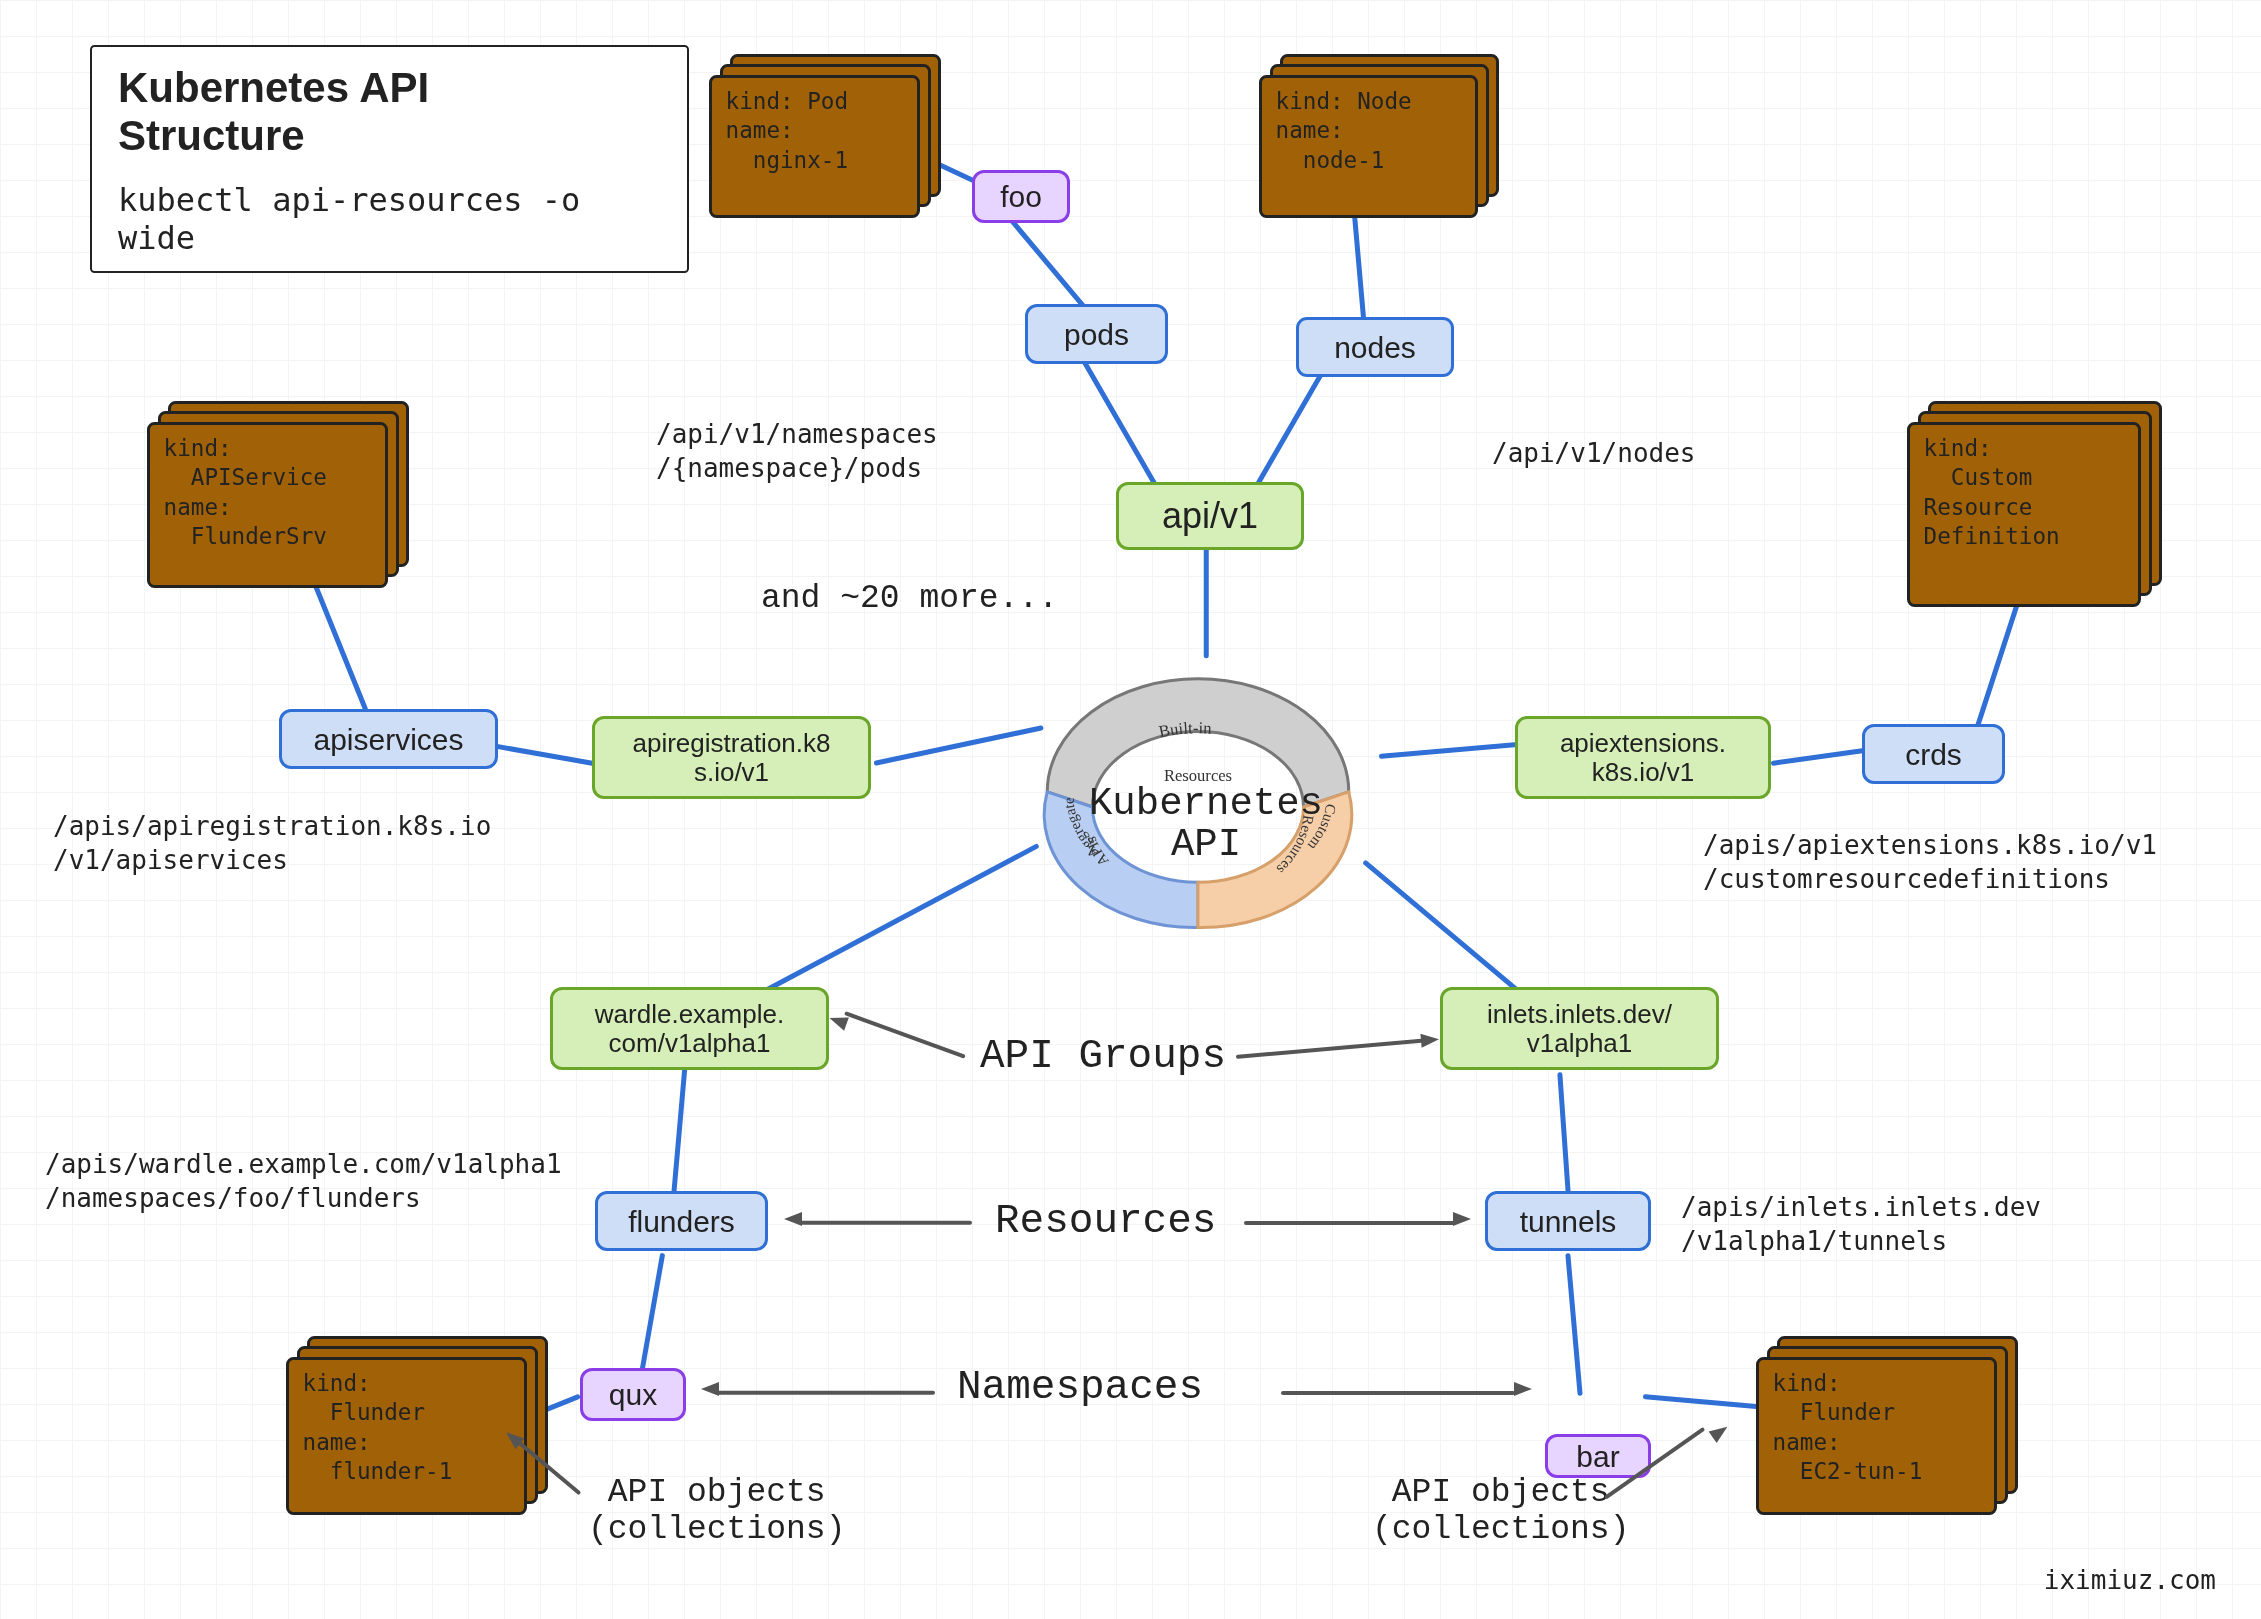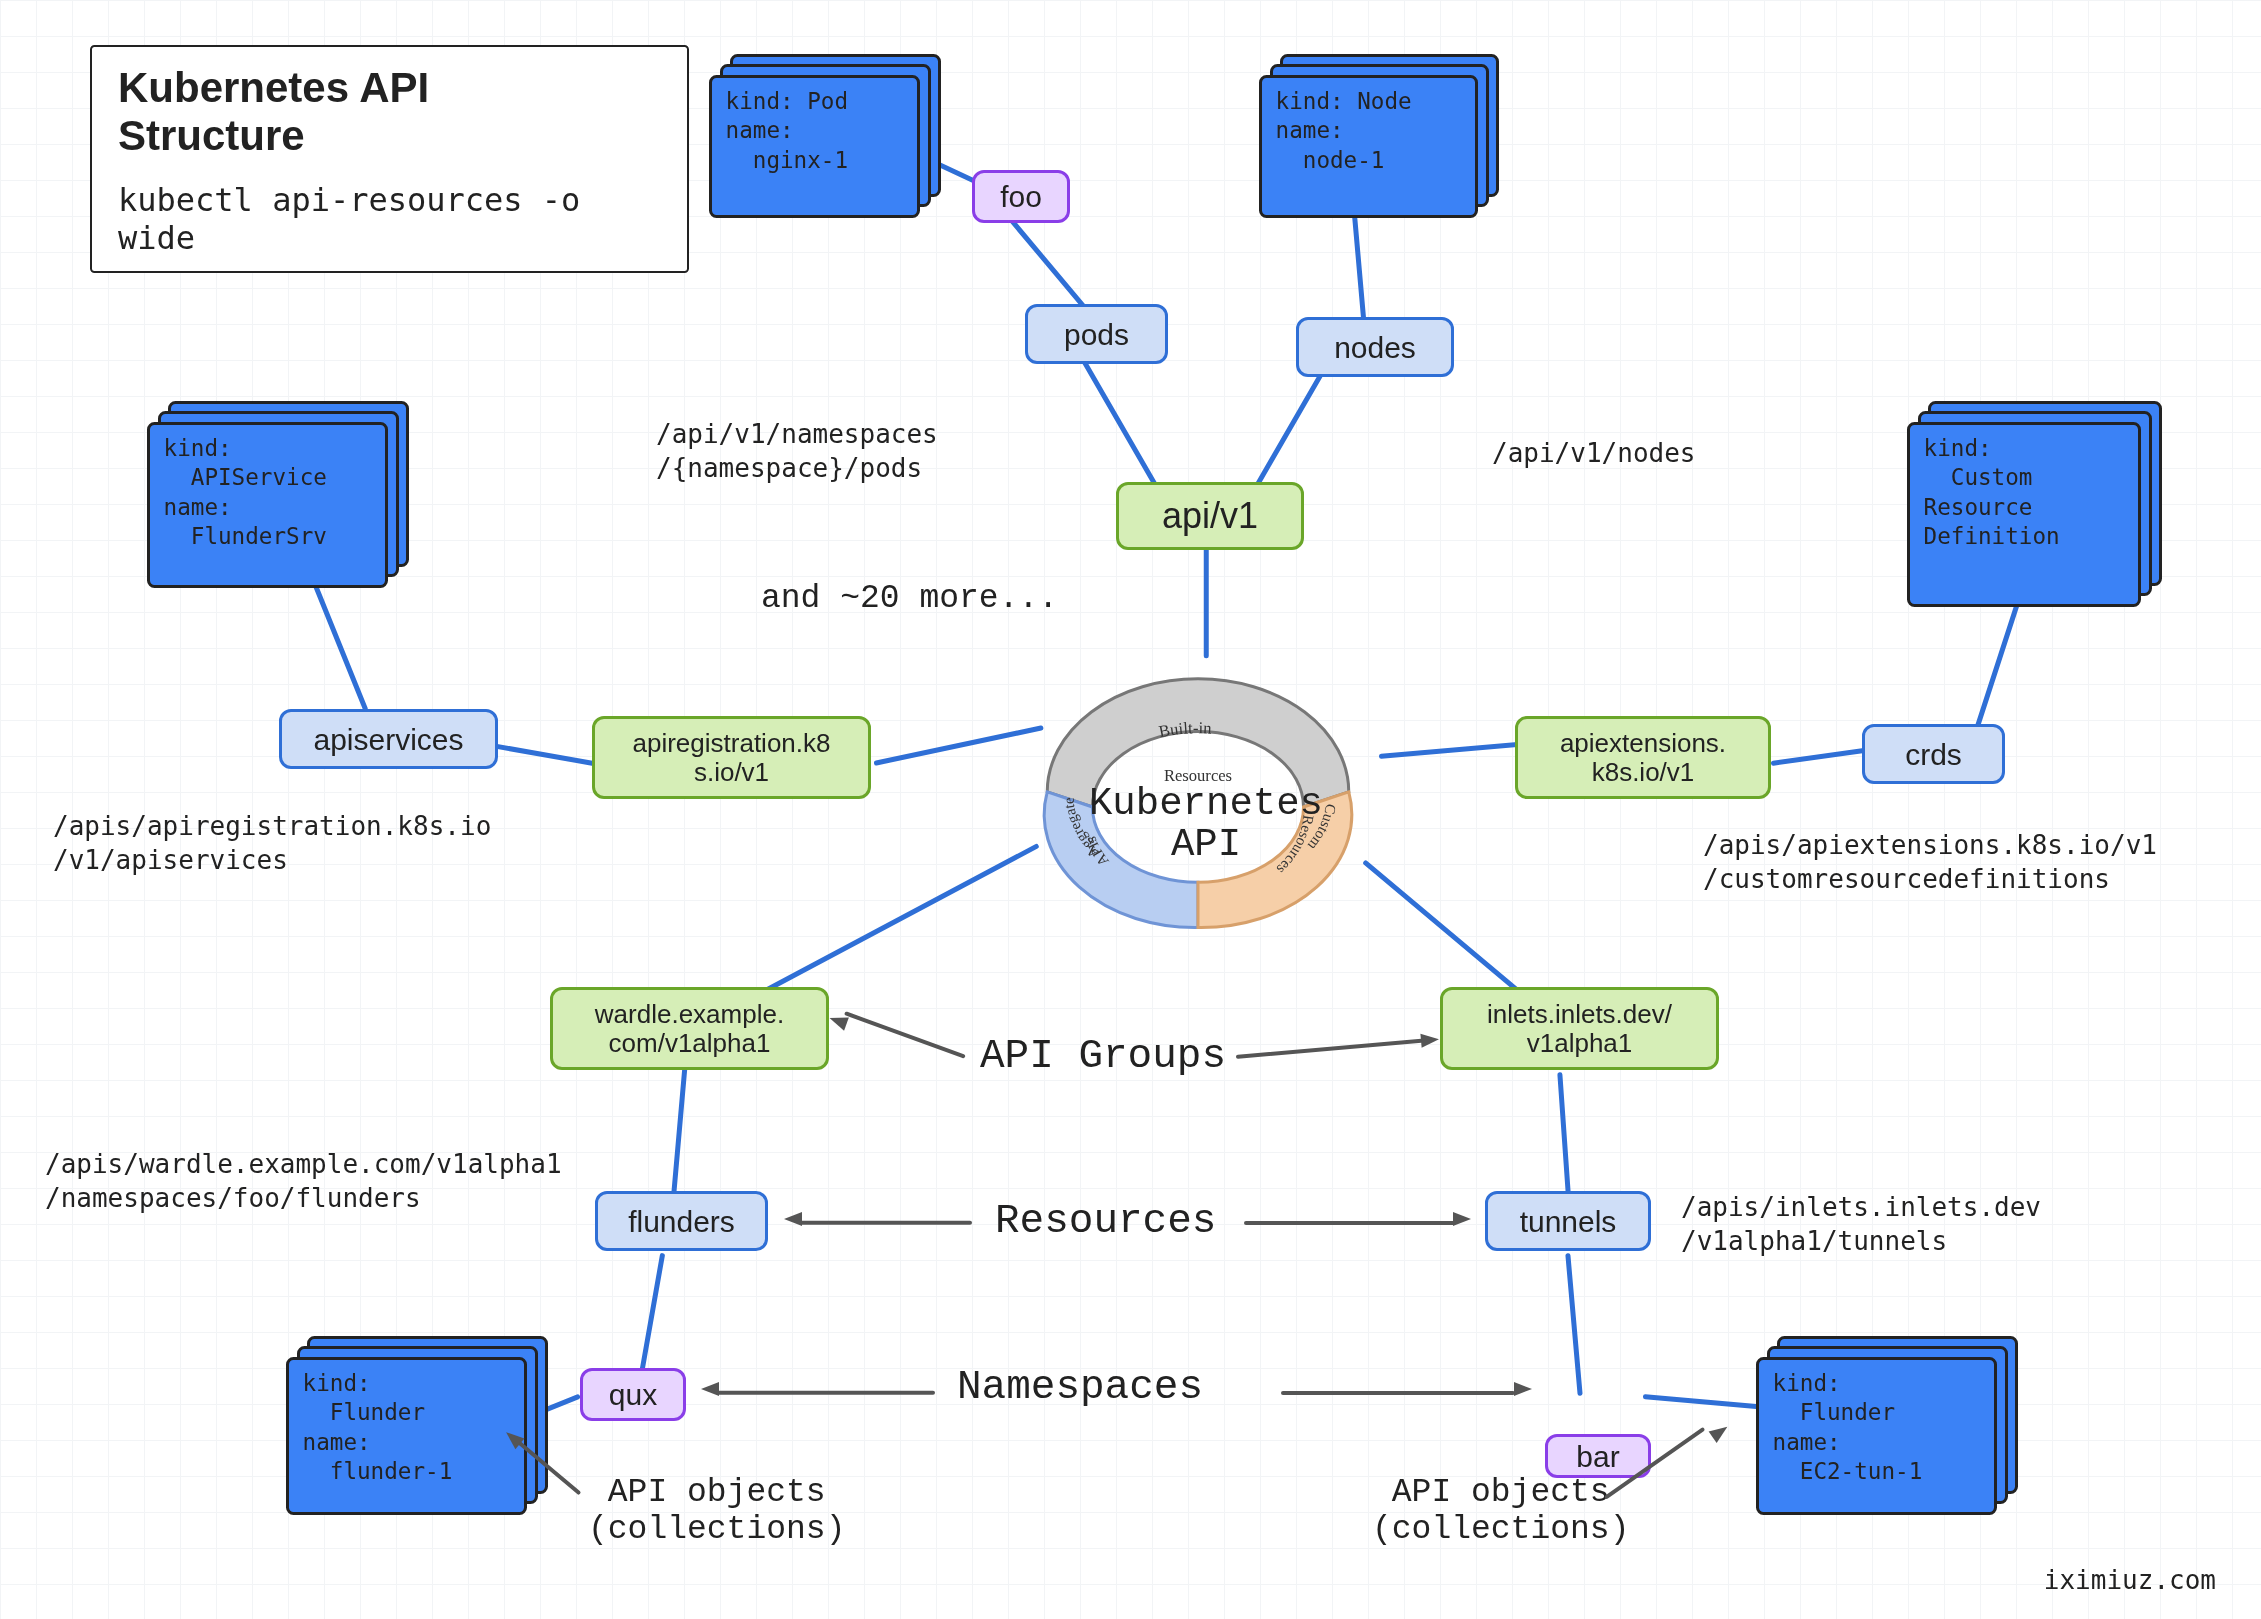--- a/index.html
+++ b/index.html
@@ -74,21 +74,21 @@
   .node .lbl { font-size: 30px; }
   .node.small .lbl { font-size: 26px; }
   .node.big .lbl { font-size: 36px; }
 
   
   .card-stack {
     position: absolute;
   }
   .card-stack .c {
     position: absolute;
-    background: #3b82f6;
+    background: #a16207;
     border: 3px solid var(--ink);
     border-radius: 7.5px;
     box-sizing: border-box;
   }
   .card-stack .back2 { left: 21px; top: -21px; }
   .card-stack .back1 { left: 10.6px; top: -10.6px; }
   .card-stack .front { left: 0;    top: 0; padding: 9px 13.6px; font-family: "Menlo","Consolas","DejaVu Sans Mono",monospace; font-size: 22.6px; line-height: 1.3; }
   .card-stack .front .kv { white-space: pre; }
 
   
@@ -213,21 +213,21 @@
 com/v1alpha1</span>
 </div>
 <div class="abs node green small" style="left:1440px; top:987px; width:279px; height:83px;">
   <span class="lbl" style="white-space:pre;">inlets.inlets.dev/
 v1alpha1</span>
 </div>
 
 <div class="abs node blue" style="left:1025px; top:304px; width:143px; height:60px;">
   <span class="lbl">pods</span>
 </div>
-<div class="abs node blue" style="left:1296px; top:317px; width:158px; height:60px;">
+<div class="abs node blue" style="left:1296px; top:317px; width:158px; height:60px;border-radius:11px;">
   <span class="lbl">nodes</span>
 </div>
 <div class="abs node blue" style="left:279px; top:709px; width:219px; height:60px;">
   <span class="lbl">apiservices</span>
 </div>
 <div class="abs node blue" style="left:1862px; top:724px; width:143px; height:60px;">
   <span class="lbl">crds</span>
 </div>
 <div class="abs node blue" style="left:595px; top:1191px; width:173px; height:60px;">
   <span class="lbl">flunders</span>

